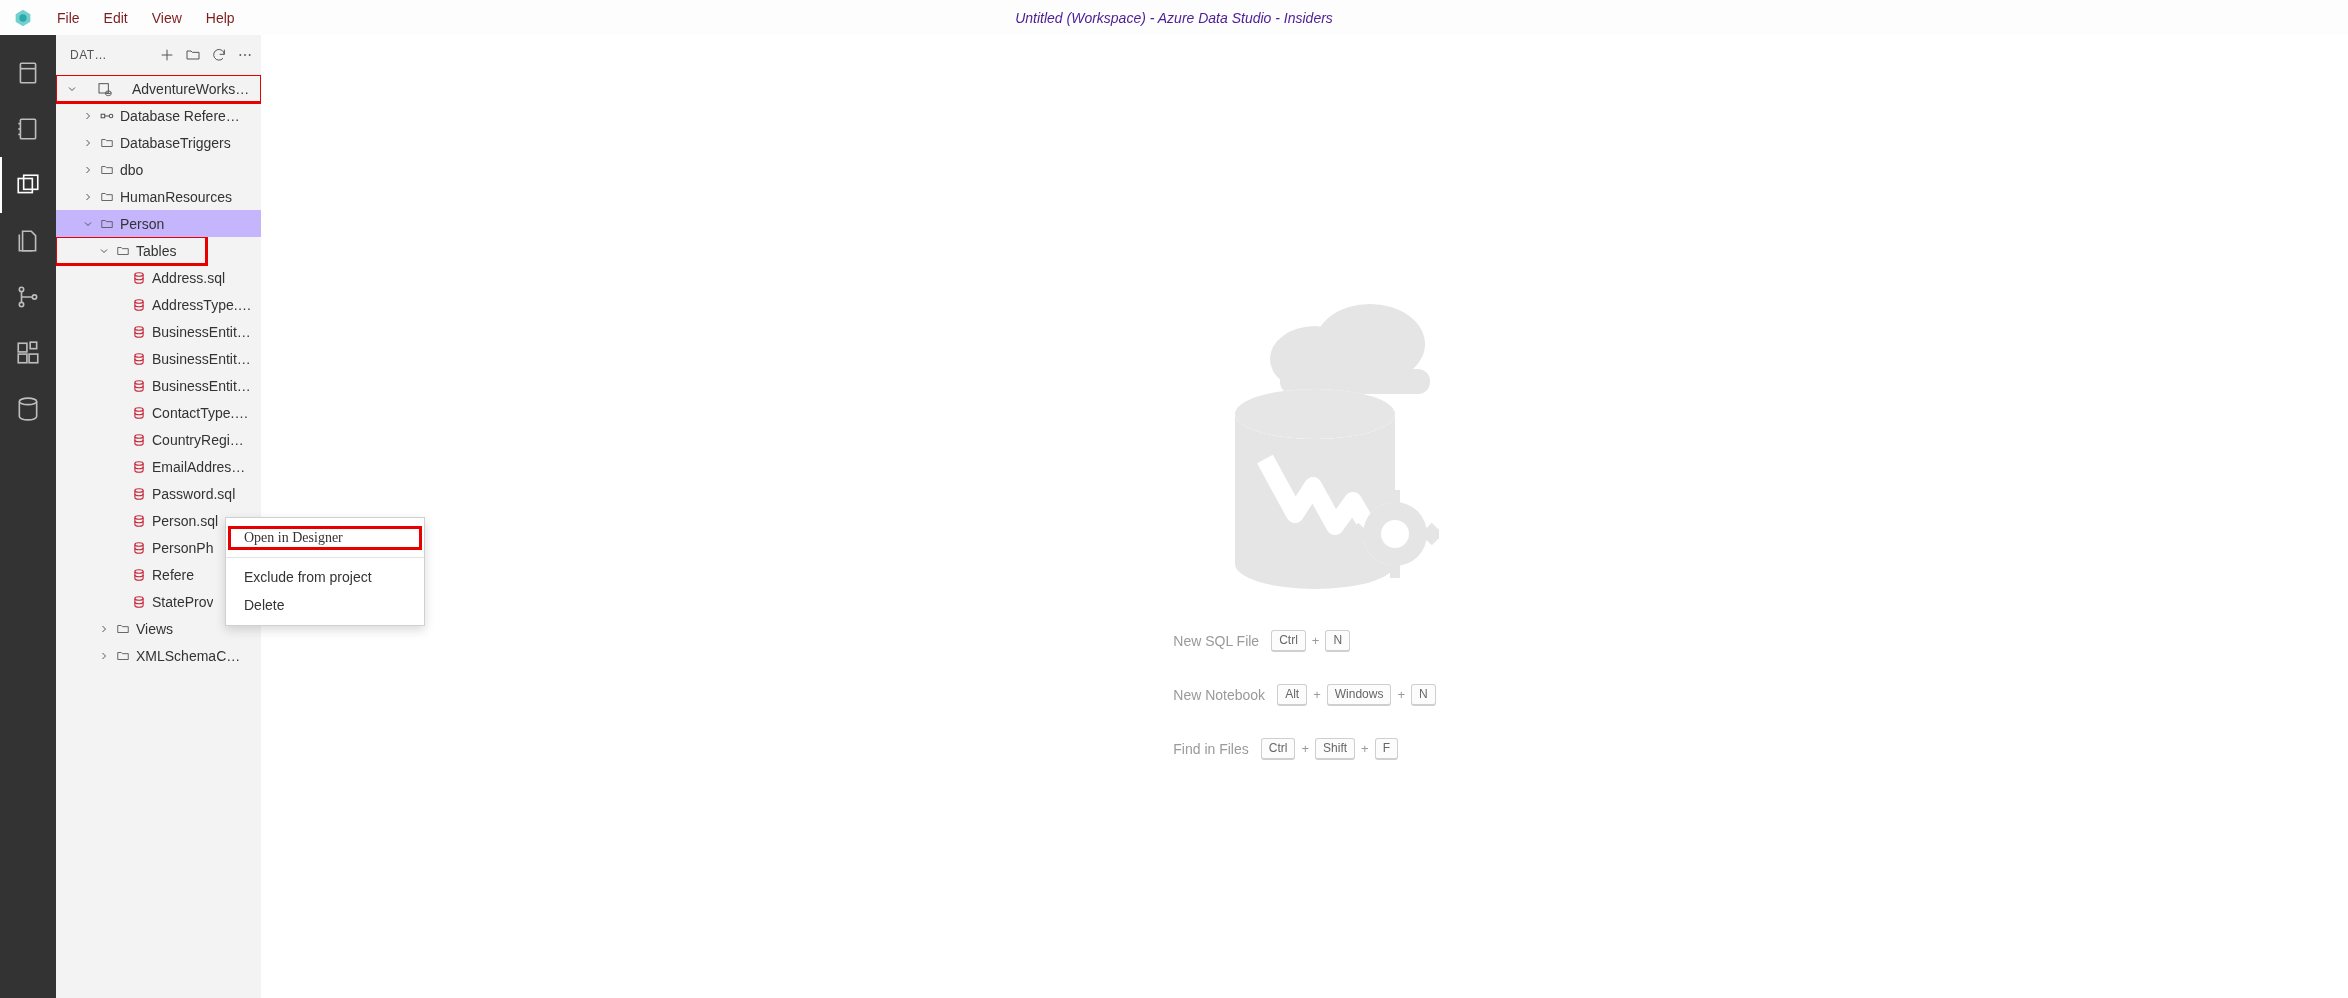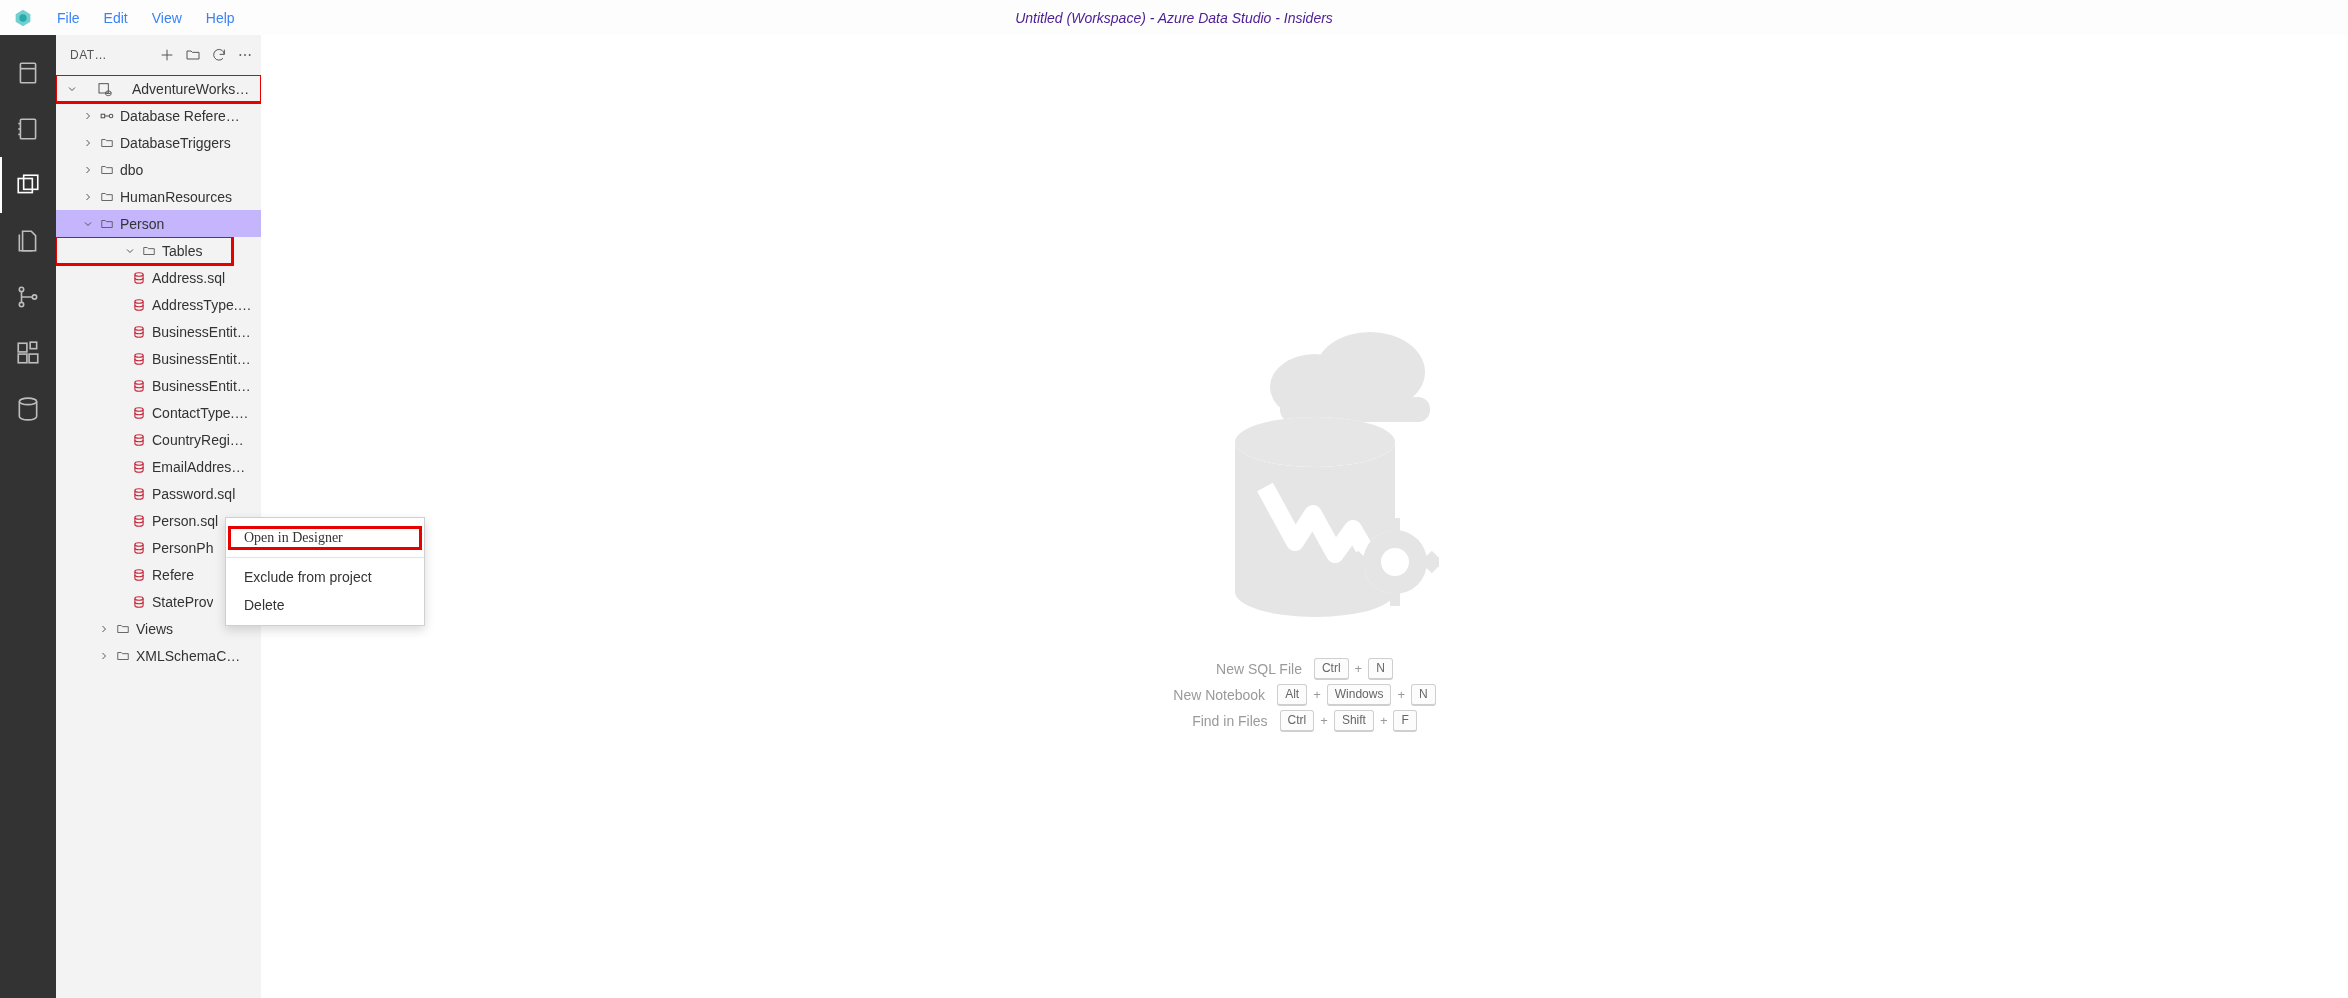--- a/index.html
+++ b/index.html
@@ -1,21 +1,21 @@
 <!DOCTYPE html>
 <html><head>
 <meta charset="utf-8">
 <style>
   * { box-sizing: border-box; margin: 0; padding: 0; font-family: "Segoe UI", -apple-system, sans-serif; }
   html, body { width: 2348px; height: 998px; overflow: hidden; background: #ffffff; }
 
   .titlebar { height: 35px; display: flex; align-items: center; background: #fdfdfd; }
   .app-icon { width: 45px; display:flex; justify-content:center; }
   .menu-list { display: flex; }
-  .menu-item { padding: 6px 12px; font-size: 14px; color: #3b82f6; cursor: pointer; }
+  .menu-item { padding: 6px 12px; font-size: 14px; color: #7f1d1d; cursor: pointer; }
   .window-title { position: absolute; left: 50%; transform: translateX(-50%); font-size: 14px; color: #4c1d95; font-style: italic; }
 
   .workbench { display: flex; height: calc(998px - 35px); }
   .activitybar { width: 56px; background: #333333; display: flex; flex-direction: column; align-items: center; padding-top: 10px; }
   .act-item { width: 56px; height: 56px; display:flex; align-items:center; justify-content:center; position:relative; }
   .act-item.active::before { content:""; position:absolute; left:0; top:0; bottom:0; width:2px; background:#fff; }
   .act-item svg { stroke: #bdbdbd; fill: none; }
   .act-item.active svg { stroke: #fff; }
 
   .sidebar { width: 205px; background: #f3f3f3; display:flex; flex-direction:column; overflow:hidden; }
@@ -35,21 +35,21 @@
 
   .indent-0 { padding-left: 8px; }
   .indent-1 { padding-left: 24px; }
   .indent-2 { padding-left: 40px; }
   .indent-4 { padding-left: 72px; }
 
   .table-icon { color:#c6283c; }
 
   .editor-area { flex:1; position:relative; display:flex; align-items:center; justify-content:center; flex-direction:column; gap:36px; }
   .welcome-logo { color:#e5e5e5; }
-  .shortcut-list { display:flex; flex-direction:column; gap:4px; align-items:center; }
+  .shortcut-list { display:flex; flex-direction:column; gap:32px; align-items:flex-start; }
   .shortcut-row { display:flex; align-items:center; gap:12px; }
   .shortcut-label { color:#9a9a9a; font-size:14px; }
   .key-seq { display:flex; align-items:center; gap:6px; color:#9a9a9a; font-size:13px; }
   .key { border:1px solid #cfcfcf; border-bottom-width:2px; border-radius:3px; background:#fcfcfc; padding:8px 7px; height:22px; display:inline-flex; align-items:center; color:#666; font-size:12px; }
 
   .context-menu { position:absolute; background:#ffffff; border:1px solid #d0d0d0; box-shadow:0 4px 10px rgba(0,0,0,0.15); padding:6px 0; font-size:14px; color:#333; z-index:50; min-width:200px; }
   .context-menu .cm-item { padding:6px 18px; }
   .context-menu .cm-sep { height:1px; background:#e3e3e3; margin:5px 0; }
   .cm-highlight { outline:3px solid #e60000; outline-offset:-5px;font-family:Liberation Serif, serif; }
 
@@ -241,21 +241,21 @@
             </svg>
           </span>
         <span class="tree-icon">
             <svg width="14" height="14" viewBox="0 0 24 24" fill="none" stroke="#555" stroke-width="1.5">
               <path d="M3 6h6l2 2h10v10H3z"></path>
             </svg>
           </span>
         <span class="tree-label">Person</span>
       </div>
 
-      <div style="display:inline-block;padding-left:26px;" class="highlight-box">
+      <div style="display:inline-block;" class="highlight-box">
       <div class="tree-row indent-2" style="width:150px">
         <span class="chevron">
               <svg width="12" height="12" viewBox="0 0 24 24" fill="none" stroke="#555" stroke-width="2">
                 <polyline points="6 9 12 15 18 9"></polyline>
               </svg>
             </span>
         <span class="tree-icon">
               <svg width="14" height="14" viewBox="0 0 24 24" fill="none" stroke="#555" stroke-width="1.5">
                 <path d="M3 6h6l2 2h10v10H3z"></path>
               </svg>

